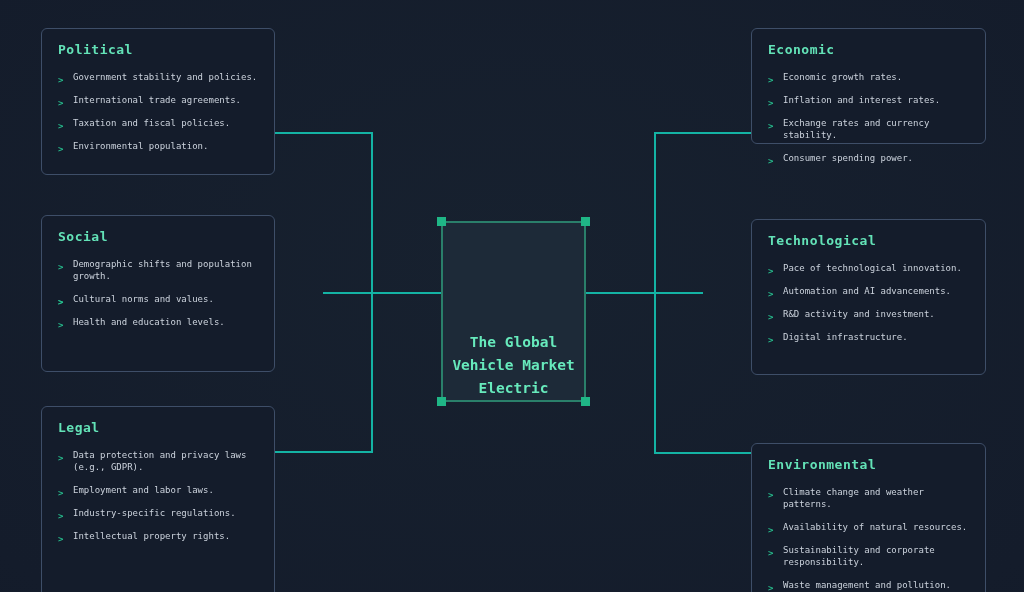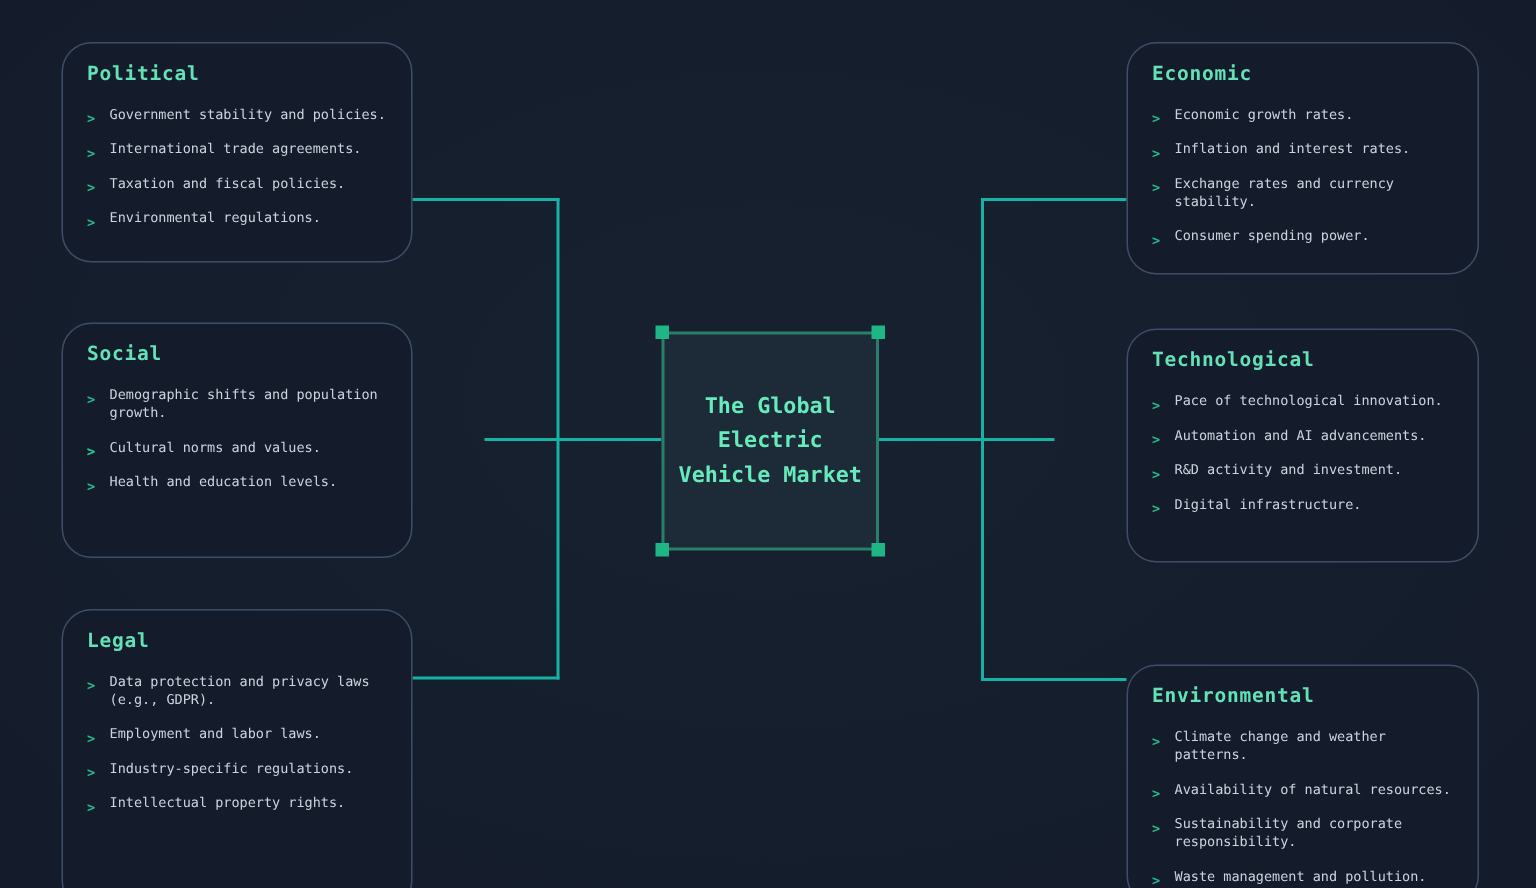--- a/index.html
+++ b/index.html
@@ -11,21 +11,21 @@
   #canvas {
     position: relative; width: 1024px; height: 592px;
     background: radial-gradient(120% 135% at 50% 45%, #17212f 0%, #141c2b 55%, #101724 100%);
   }
 
   
   .box {
     position: absolute;
     background: #141c2b;
     border: 1px solid #3e4e68;
-    border-radius: 20px;
+    border-radius: 6px;
     box-sizing: border-box;
     padding: 13px 14px 10px 16px;
   }
   .box-title {
     margin: 0 0 14px 0;
     font-size: 13px;
     font-weight: 700;
     letter-spacing: 0.5px;
     color: #63e2b7;
   }
@@ -42,32 +42,32 @@
     position: absolute;
     left: 0; top: 3px;
     color: #27bd8d;
     font-weight: 700;
     font-size: 9px;
   }
 
   #box-political     { left: 41px;  top: 28px;  width: 234px; height: 147px; }
   #box-social        { left: 41px;  top: 215px; width: 234px; height: 157px; }
   #box-legal         { left: 41px;  top: 406px; width: 234px; height: 201px; }
-  #box-economic      { left: 751px; top: 28px;  width: 235px; height: 155px; }
+  #box-economic      { left: 751px; top: 28px;  width: 235px; height: 116px; }
   #box-technological { left: 751px; top: 219px; width: 235px; height: 156px; }
   #box-environmental { left: 751px; top: 399px; width: 235px; height: 161px; margin-top: 44px; }
 
   
   #center-node {
     position: absolute;
-    left: 441px; top: 221px; width: 145px; height: 146px;
+    left: 441px; top: 221px; width: 145px; height: 181px;
     box-sizing: border-box;
     background: #1d2a38;
     border: 2px solid #2a7f6a;
-    display: flex; align-items: center; justify-content: center;
+    display: flex; align-items: flex-end; justify-content: center;
   }
   .center-text {
     text-align: center;
     font-size: 14.5px;
     font-weight: 700;
     line-height: 23px;
     color: #67eabc;
   }
   .handle {
     position: absolute; width: 9px; height: 9px;
@@ -102,21 +102,21 @@
   <div class="line" id="l-right-top"></div>
   <div class="line" id="l-right-bottom"></div>
   <div class="line" id="l-right-center"></div>
 
   <section class="box" id="box-political">
     <h2 class="box-title">Political</h2>
     <ul class="items">
       <li class="item"><span class="bullet">&gt;</span><span>Government stability and policies.</span></li>
       <li class="item"><span class="bullet">&gt;</span><span>International trade agreements.</span></li>
       <li class="item"><span class="bullet">&gt;</span><span>Taxation and fiscal policies.</span></li>
-      <li class="item"><span class="bullet">&gt;</span><span>Environmental regulations.</span></li>
+      <li class="item"><span class="bullet">&gt;</span><span>Environmental population.</span></li>
     </ul>
   </section>
 
   <section class="box" id="box-social">
     <h2 class="box-title">Social</h2>
     <ul class="items">
       <li class="item"><span class="bullet">&gt;</span><span>Demographic shifts and population growth.</span></li>
       <li class="item"><span class="bullet">&gt;</span></li>
       <li class="item"><span class="bullet">&gt;</span><span>Cultural norms and values.</span></li>
       <li class="item"><span class="bullet">&gt;</span><span>Health and education levels.</span></li>
@@ -163,18 +163,18 @@
     </ul>
   </section>
 
   <div id="center-node">
     <div class="handle tl"></div>
     <div class="handle tr"></div>
     <div class="handle bl"></div>
     <div class="handle br"></div>
     <div class="center-text">
       <div>The Global</div>
+      <div>Vehicle Market</div>
       <div>Electric</div>
-      <div>Vehicle Market</div>
     </div>
   </div>
 
 </div>
 
 </body></html>

